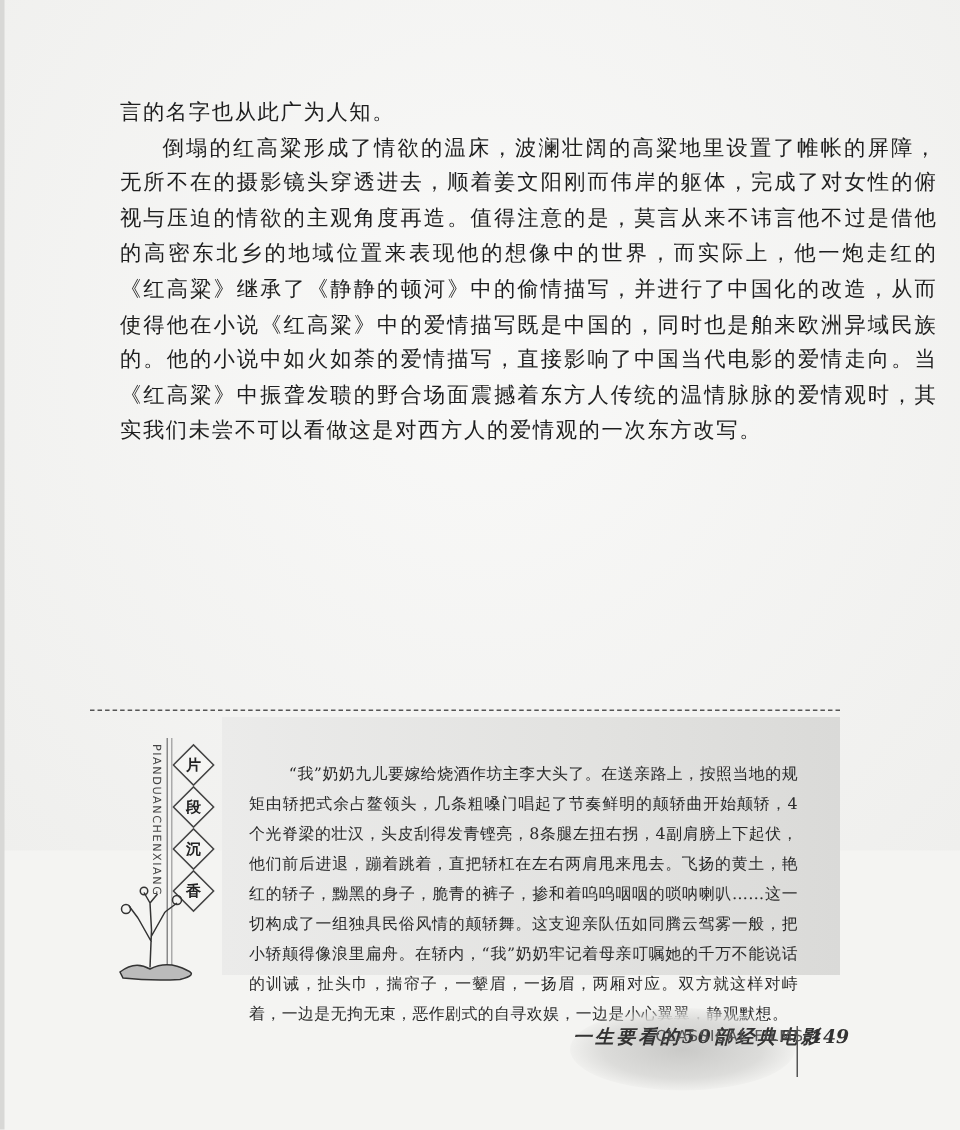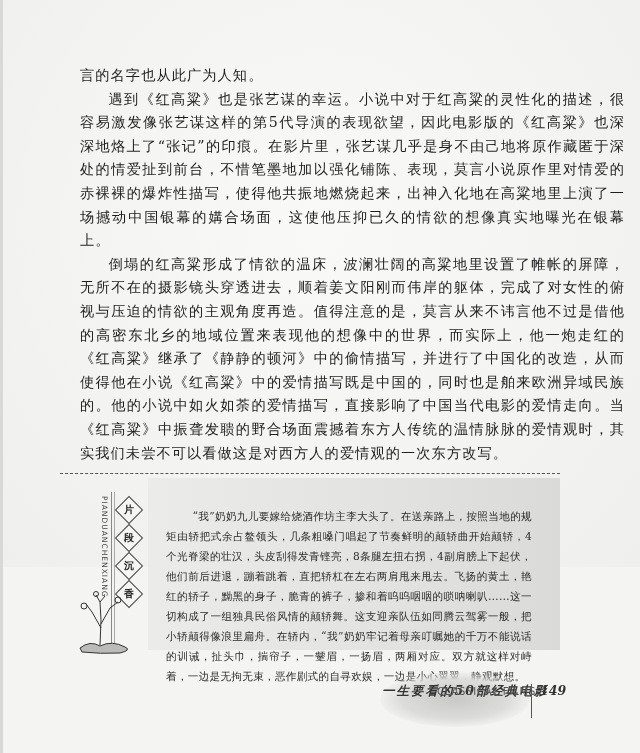--- a/index.html
+++ b/index.html
@@ -31,21 +31,20 @@
   .page-num { position:absolute; left:540px; top:683px; font-size:12.5px; font-style:italic; font-weight:bold; color:#333; }
 </style>
 </head>
 <body>
 
 <div class="page">
   <div class="left-edge"></div>
 
   <div class="body-text">
     <p>言的名字也从此广为人知。</p>
-    <p class="indent">遇到《红高粱》也是张艺谋的幸运。小说中对于红高粱的灵性化的描述，很容易激发像张艺谋这样的第5代导演的表现欲望，因此电影版的《红高粱》也深深地烙上了“张记”的印痕。在影片里，张艺谋几乎是身不由己地将原作藏匿于深处的情爱扯到前台，不惜笔墨地加以强化铺陈、表现，莫言小说原作里对情爱的赤裸裸的爆炸性描写，使得他共振地燃烧起来，出神入化地在高粱地里上演了一场撼动中国银幕的媾合场面，这使他压抑已久的情欲的想像真实地曝光在银幕上。</p>
     <p class="indent">倒塌的红高粱形成了情欲的温床，波澜壮阔的高粱地里设置了帷帐的屏障，无所不在的摄影镜头穿透进去，顺着姜文阳刚而伟岸的躯体，完成了对女性的俯视与压迫的情欲的主观角度再造。值得注意的是，莫言从来不讳言他不过是借他的高密东北乡的地域位置来表现他的想像中的世界，而实际上，他一炮走红的《红高粱》继承了《静静的顿河》中的偷情描写，并进行了中国化的改造，从而使得他在小说《红高粱》中的爱情描写既是中国的，同时也是舶来欧洲异域民族的。他的小说中如火如荼的爱情描写，直接影响了中国当代电影的爱情走向。当《红高粱》中振聋发聩的野合场面震撼着东方人传统的温情脉脉的爱情观时，其实我们未尝不可以看做这是对西方人的爱情观的一次东方改写。</p>
   </div>
 
   <div class="divider"></div>
   <div class="box-bg"></div>
   <div class="side-rule"></div>
   <div class="side-rule2"></div>
 
   <div class="pinyin">PIANDUANCHENXIANG</div>
 

